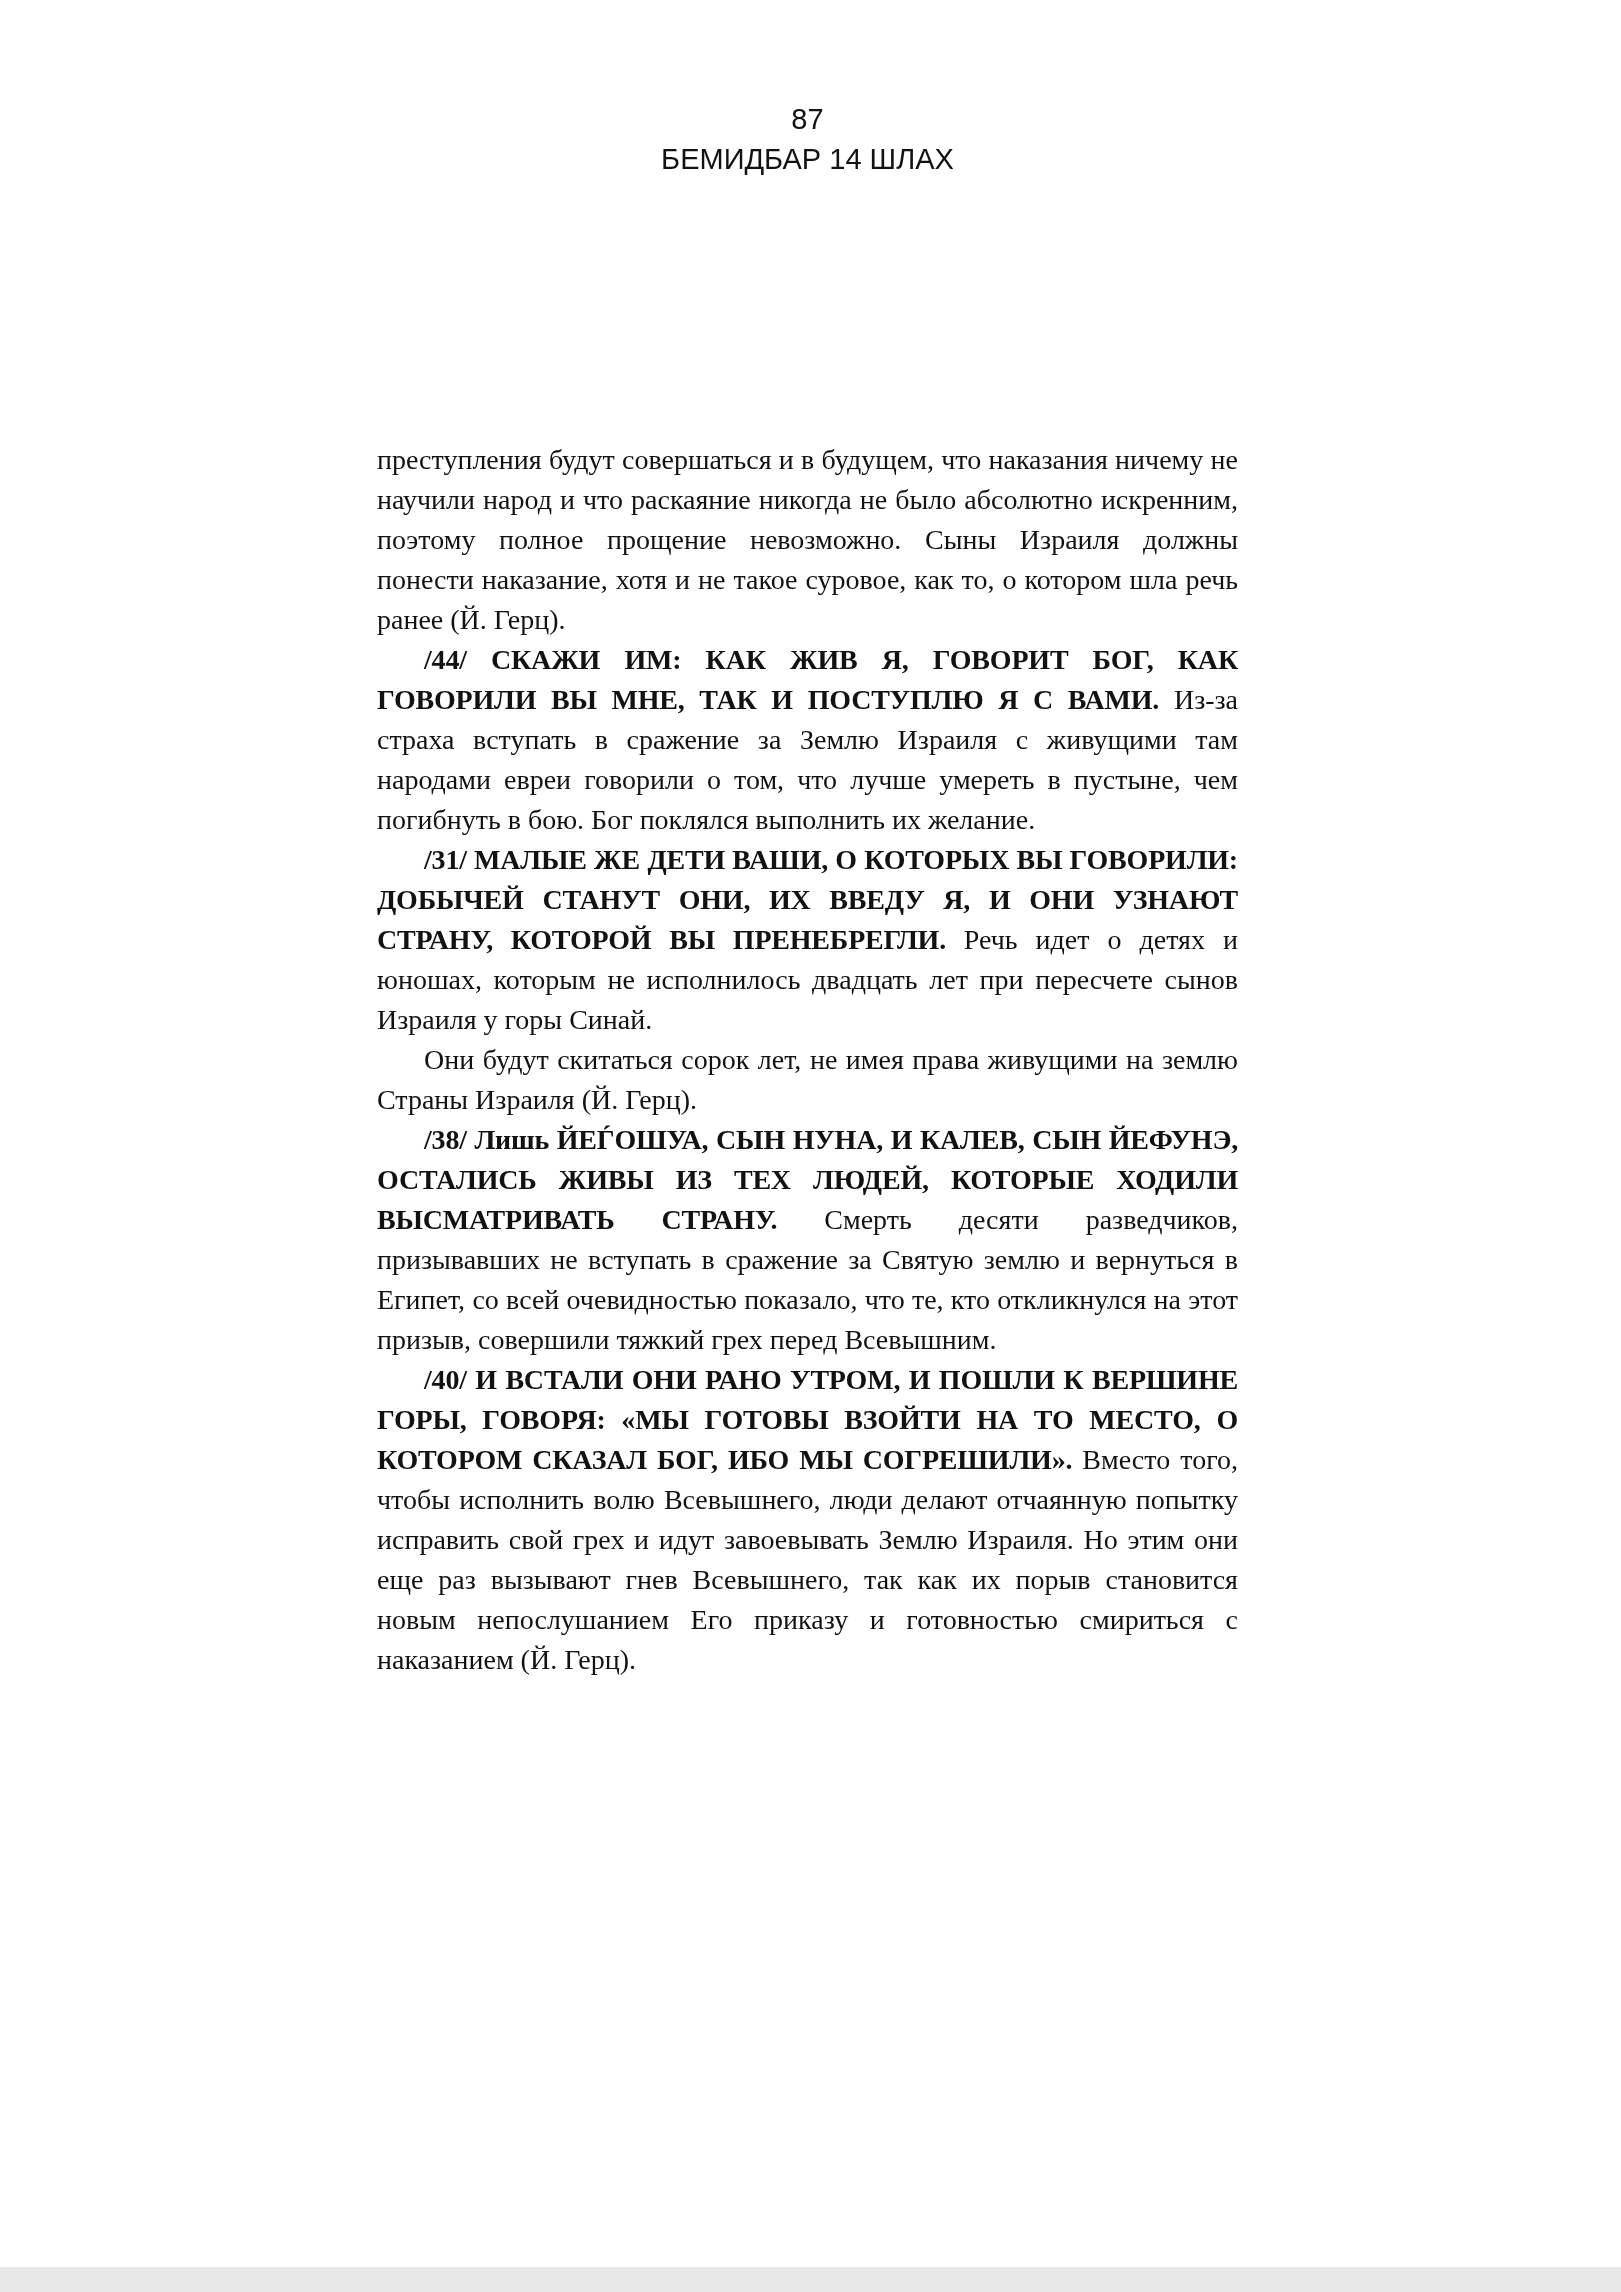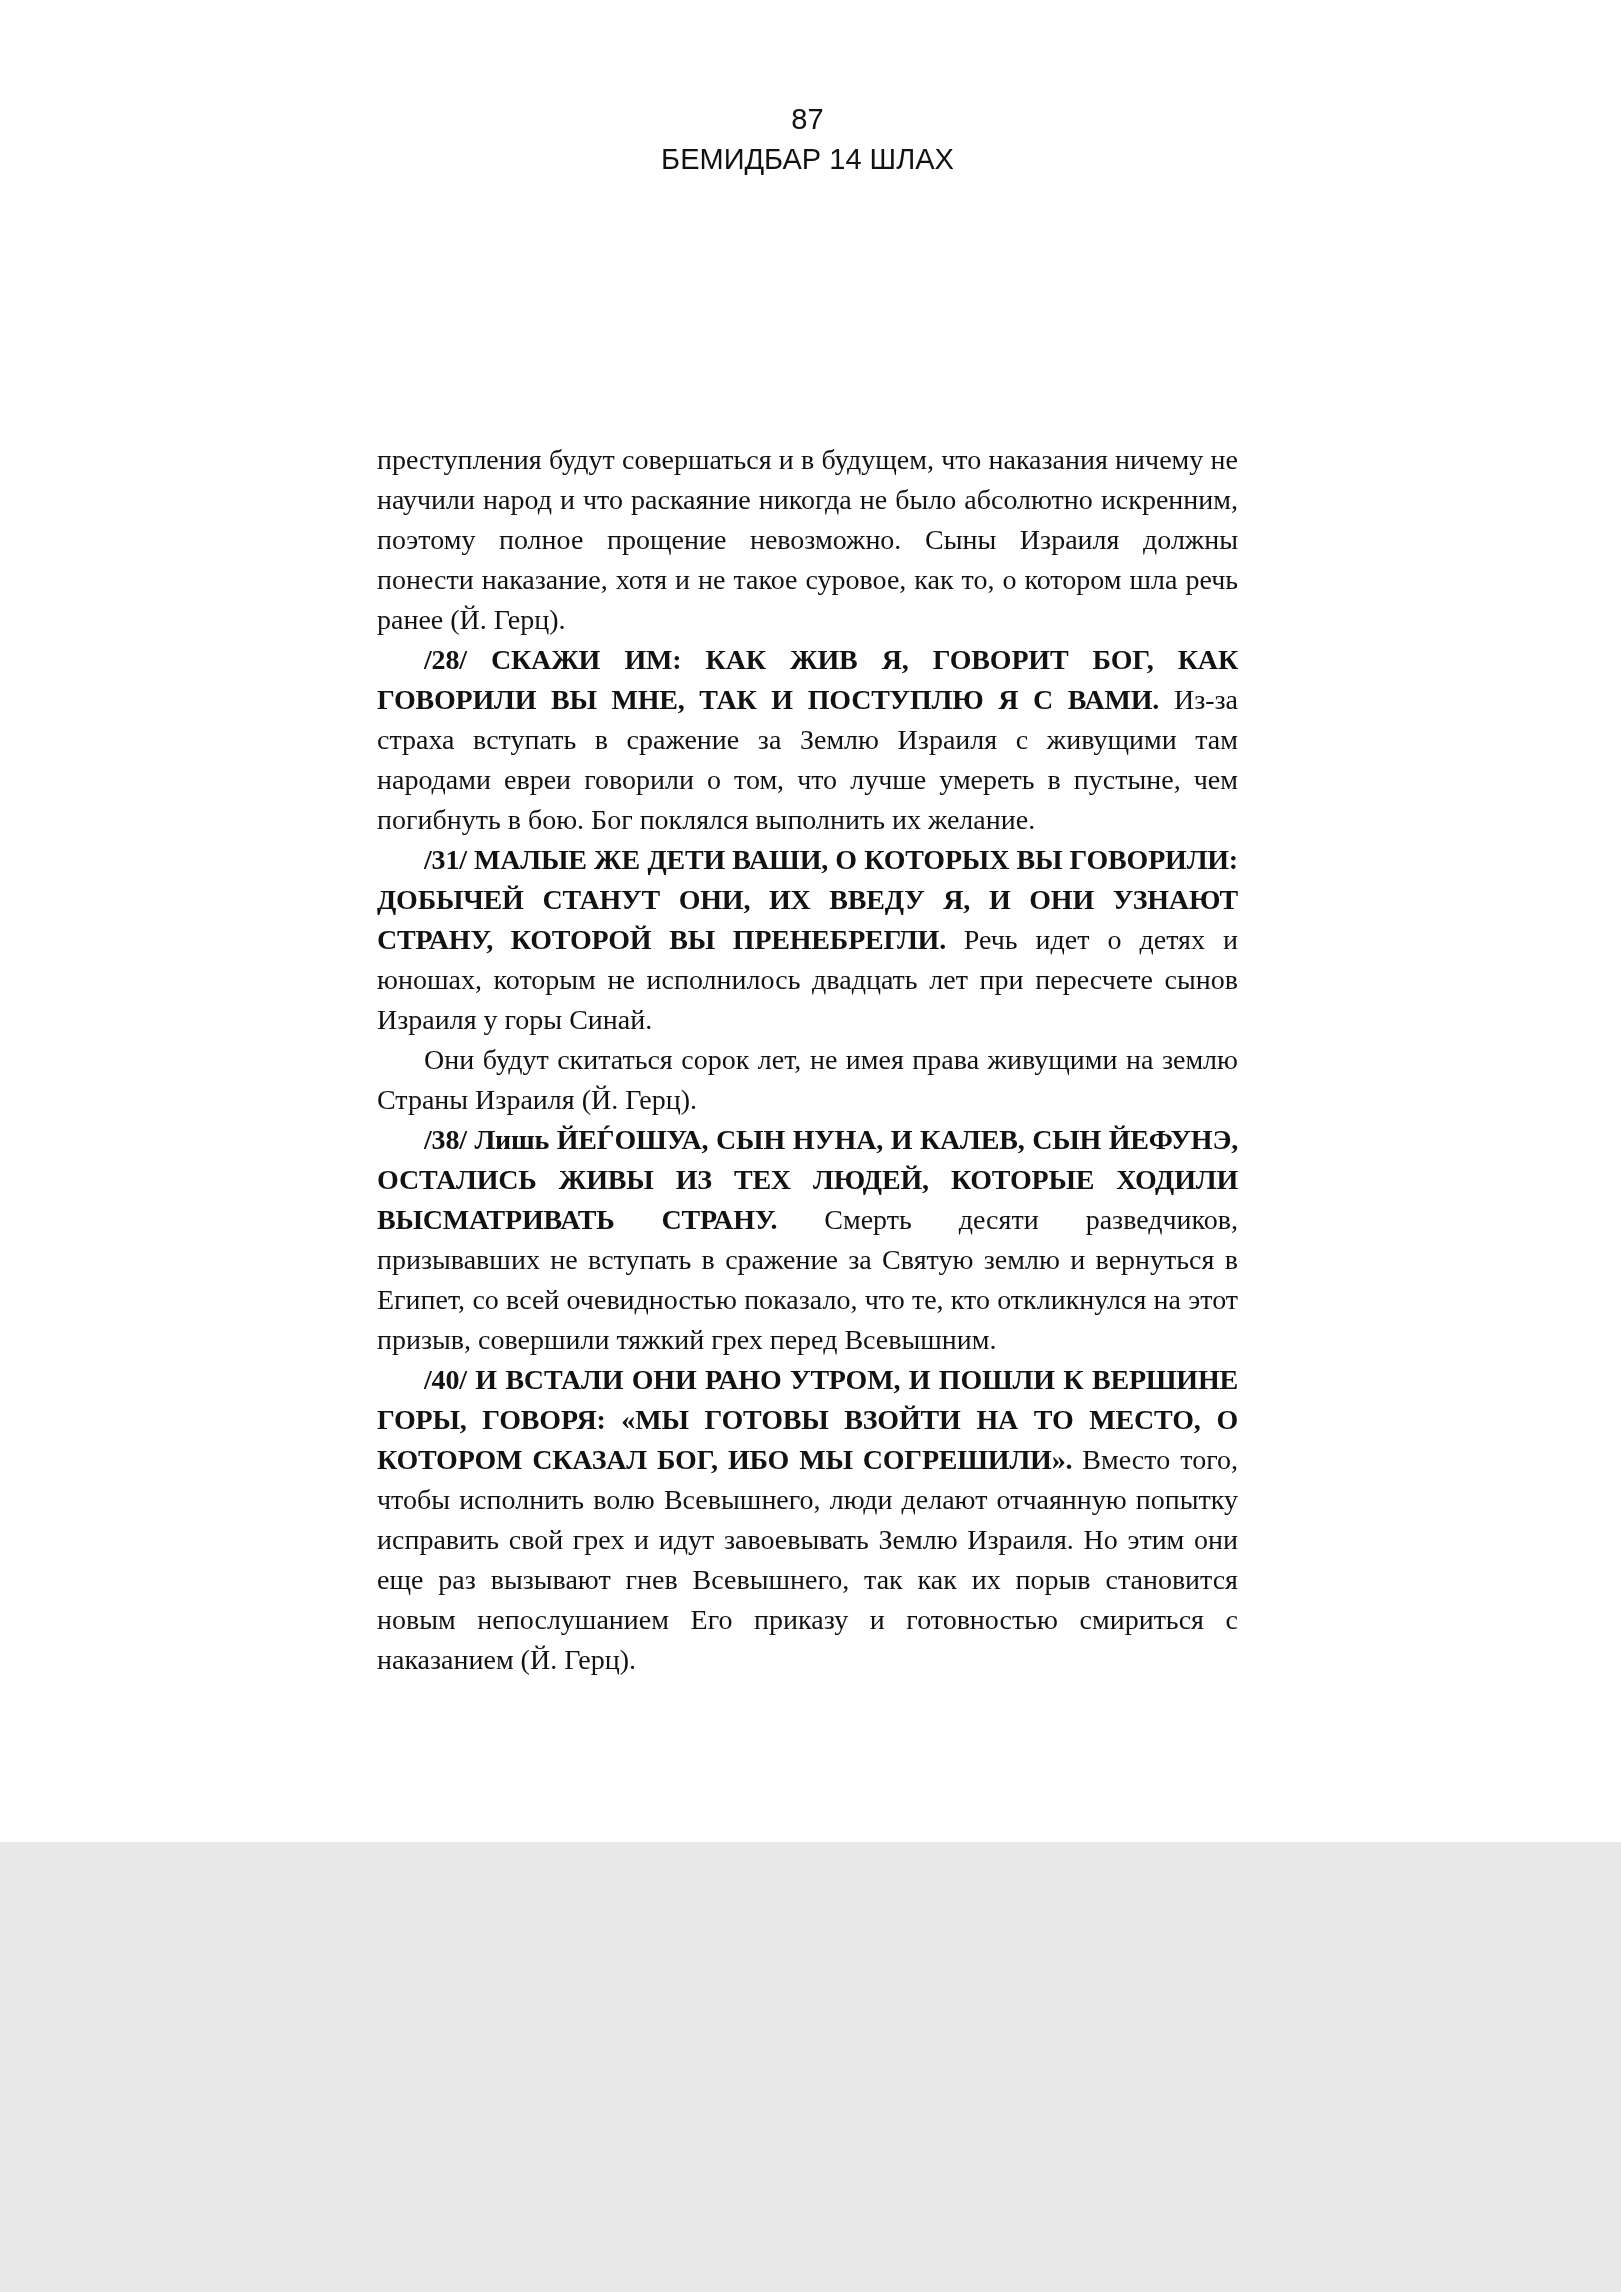--- a/index.html
+++ b/index.html
@@ -3,21 +3,21 @@
 <meta charset="utf-8">
 <style>
   html, body {
     margin: 0;
     padding: 0;
     background: #e8e8e8;
   }
   .page {
     position: relative;
     width: 1621px;
-    height: 1842px;
+    height: 2267px;
     background: #ffffff;
     font-family: "Liberation Sans", "DejaVu Sans", sans-serif;
     color: #121212;
     overflow: hidden;
   }
   .page-header {
     position: absolute;
     top: 99px;
     left: 377px;
     width: 861px;
@@ -60,20 +60,20 @@
 <body>
 
 <div class="page">
   <div class="page-header">
     <span class="page-number">87</span>
     <span class="page-title">БЕМИДБАР 14 ШЛАХ</span>
   </div>
 
   <div class="page-body">
       <p><span>преступления будут совершаться и в будущем, что наказания ничему не научили народ и что раскаяние никогда не было абсолютно искренним, поэтому полное прощение невозможно. Сыны Израиля должны понести наказание, хотя и не такое суровое, как то, о котором шла речь ранее (Й. Герц).</span></p>
-      <p class="indented"><b>/28/ СКАЖИ ИМ: КАК ЖИВ Я, ГОВОРИТ БОГ, КАК ГОВОРИЛИ ВЫ МНЕ, ТАК И ПОСТУПЛЮ Я С ВАМИ. </b><span>Из-за страха вступать в сражение за Землю Израиля с живущими там народами евреи говорили о том, что лучше умереть в пустыне, чем погибнуть в бою. Бог поклялся выполнить их желание.</span></p>
+      <p class="indented"><b>/44/ СКАЖИ ИМ: КАК ЖИВ Я, ГОВОРИТ БОГ, КАК ГОВОРИЛИ ВЫ МНЕ, ТАК И ПОСТУПЛЮ Я С ВАМИ. </b><span>Из-за страха вступать в сражение за Землю Израиля с живущими там народами евреи говорили о том, что лучше умереть в пустыне, чем погибнуть в бою. Бог поклялся выполнить их желание.</span></p>
       <p class="indented"><b>/31/ МАЛЫЕ ЖЕ ДЕТИ ВАШИ, О КОТОРЫХ ВЫ ГОВОРИЛИ: ДОБЫЧЕЙ СТАНУТ ОНИ, ИХ ВВЕДУ Я, И ОНИ УЗНАЮТ СТРАНУ, КОТОРОЙ ВЫ ПРЕНЕБРЕГЛИ. </b><span>Речь идет о детях и юношах, которым не исполнилось двадцать лет при пересчете сынов Израиля у горы Синай.</span></p>
       <p class="indented"><span>Они будут скитаться сорок лет, не имея права живущими на землю Страны Израиля (Й. Герц).</span></p>
       <p class="indented"><b>/38/ Лишь ЙЕЃОШУА, СЫН НУНА, И КАЛЕВ, СЫН ЙЕФУНЭ, ОСТАЛИСЬ ЖИВЫ ИЗ ТЕХ ЛЮДЕЙ, КОТОРЫЕ ХОДИЛИ ВЫСМАТРИВАТЬ СТРАНУ. </b><span>Смерть десяти разведчиков, призывавших не вступать в сражение за Святую землю и вернуться в Египет, со всей очевидностью показало, что те, кто откликнулся на этот призыв, совершили тяжкий грех перед Всевышним.</span></p>
       <p class="indented"><b>/40/ И ВСТАЛИ ОНИ РАНО УТРОМ, И ПОШЛИ К ВЕРШИНЕ ГОРЫ, ГОВОРЯ: «МЫ ГОТОВЫ ВЗОЙТИ НА ТО МЕСТО, О КОТОРОМ СКАЗАЛ БОГ, ИБО МЫ СОГРЕШИЛИ». </b><span>Вместо того, чтобы исполнить волю Всевышнего, люди делают отчаянную попытку исправить свой грех и идут завоевывать Землю Израиля. Но этим они еще раз вызывают гнев Всевышнего, так как их порыв становится новым непослушанием Его приказу и готовностью смириться с наказанием (Й. Герц).</span></p>
     </div>
 </div>
 
 
 </body></html>

